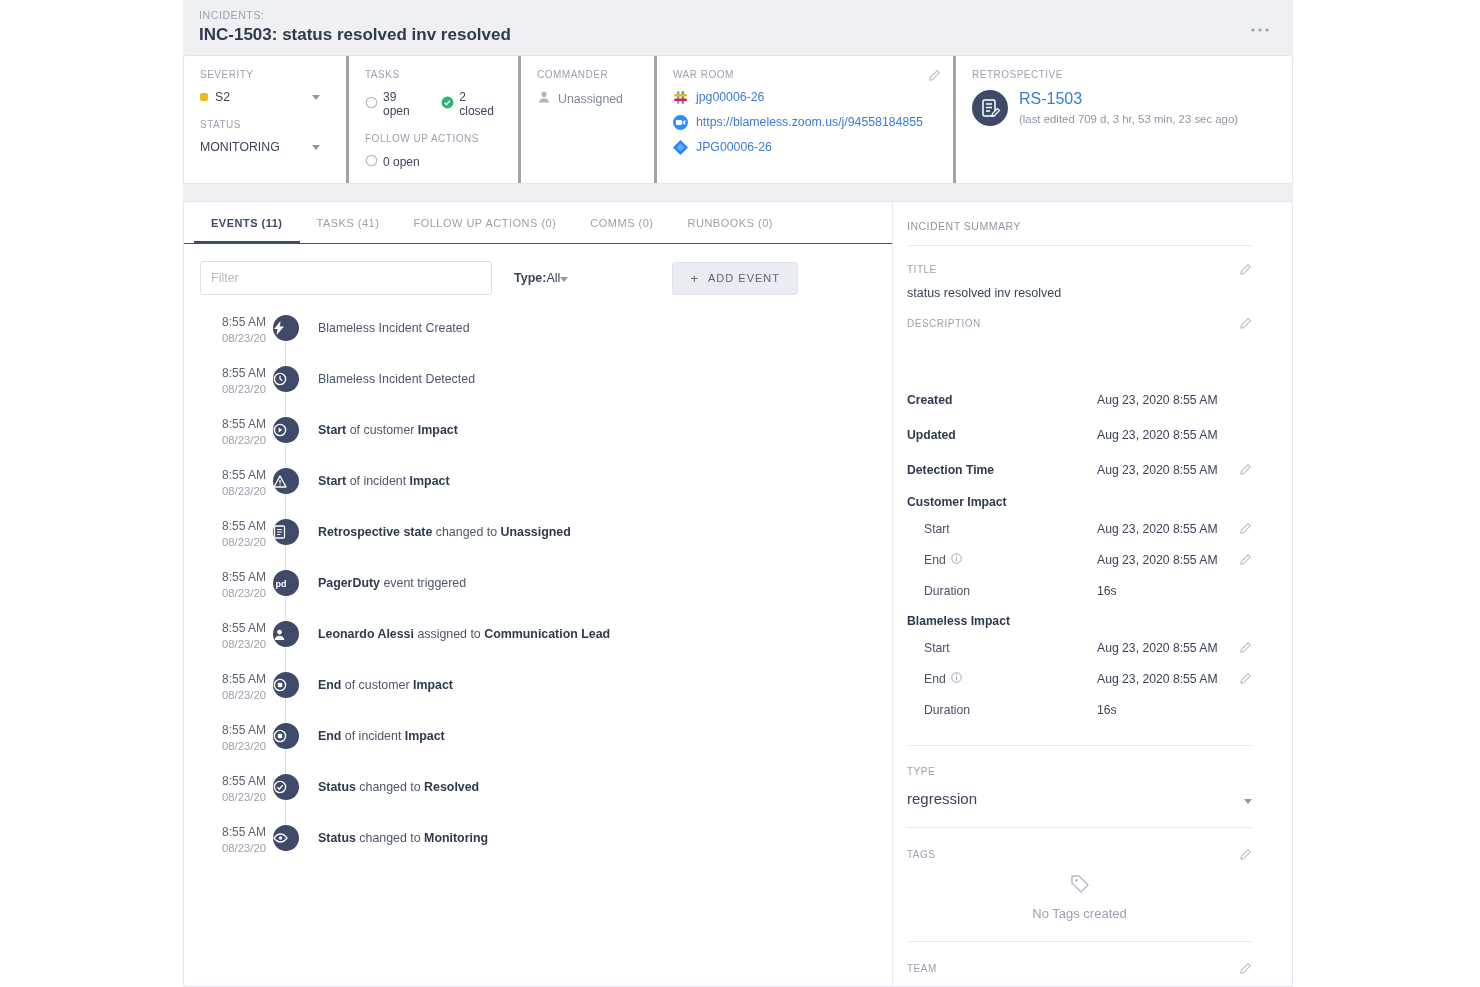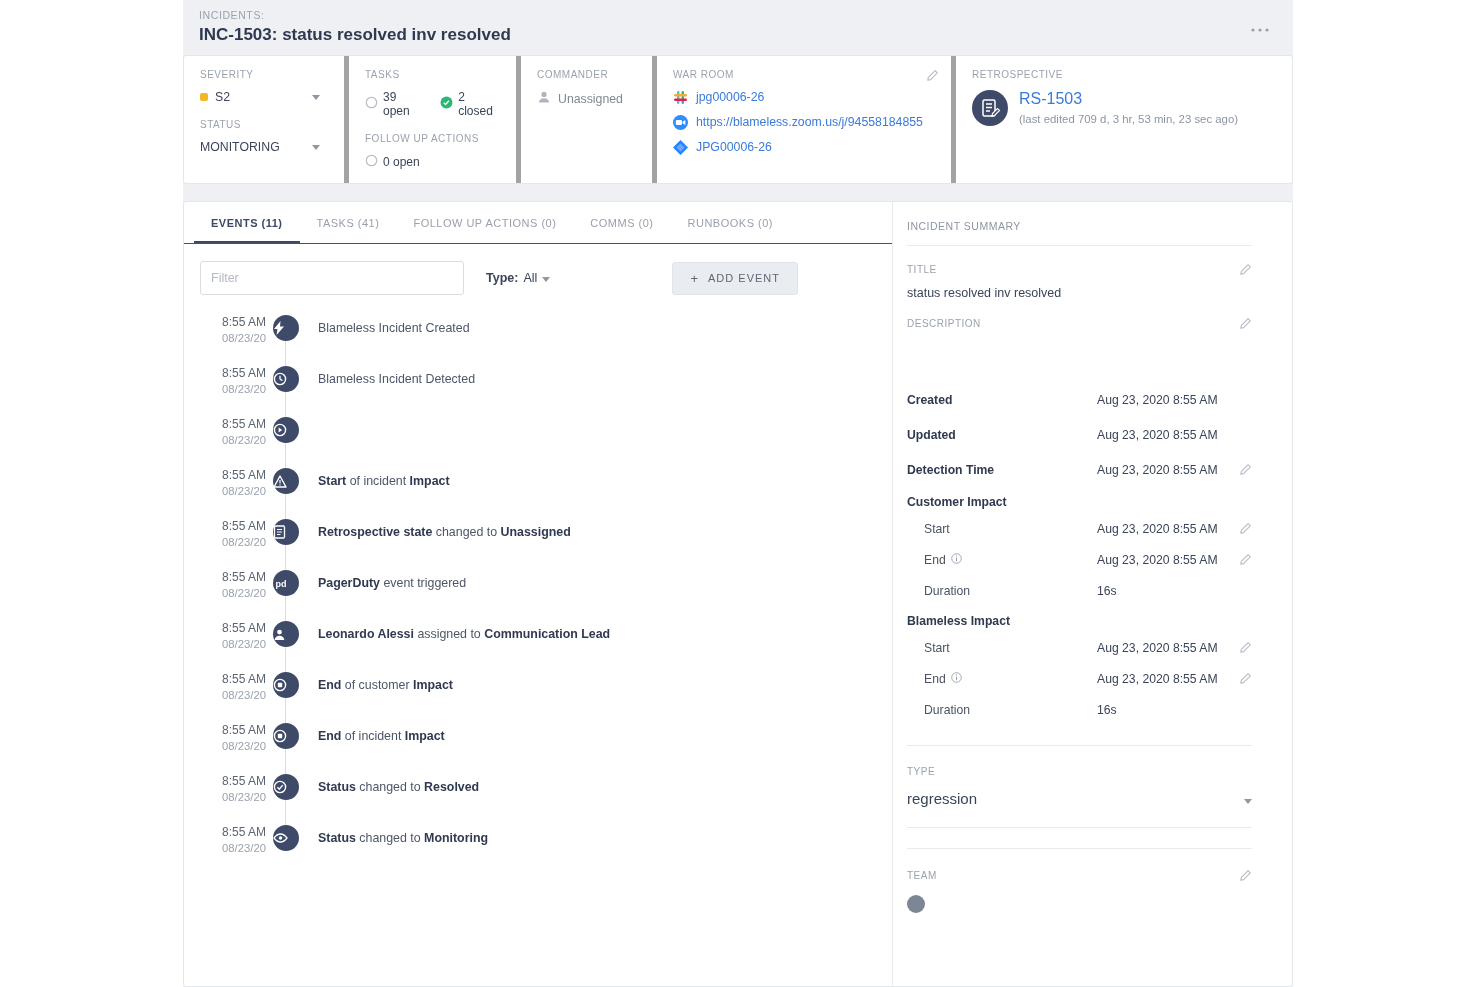--- a/index.html
+++ b/index.html
@@ -11,21 +11,21 @@
   
   .page-header{padding:9px 16px 10px;position:relative;flex:0 0 auto}
   .crumb{font-size:10.5px;letter-spacing:.6px;color:#9aa2ae;margin-bottom:4px}
   .page-title{font-size:17px;font-weight:700;color:#2f3950}
   .more{position:absolute;right:20px;top:14px;cursor:pointer;padding:4px}
 
   .card{background:#fff;border:1px solid #e3e6eb;border-radius:3px}
 
   
   .summary-card{display:flex;flex:0 0 auto}
-  .sum-col{padding:13px 16px;border-right:5px solid #a3a3a3}
+  .sum-col{padding:13px 16px;border-right:3px solid #a3a3a3}
   .sum-col:last-child{border-right:none}
   .sum-label{font-size:10px;color:#9aa2ae;letter-spacing:.5px;margin-bottom:10px;white-space:nowrap}
   .mt{margin-top:15px}
   .sum-control{display:flex;align-items:center;gap:7px;font-size:12.3px;color:#3a4458;width:120px;cursor:pointer}
   .sum-control .caret{margin-left:auto;display:flex}
   .sev-dot{width:8px;height:8px;border-radius:2px;background:#f2b824;display:inline-block}
   .col-sev{width:165px}
   .col-tasks{width:172px}
   .col-cmdr{width:136px}
   .col-war{flex:1;position:relative}
@@ -40,23 +40,23 @@
   .retro-link{font-size:16px;margin-bottom:4px;display:inline-block}
   .retro-edited{font-size:11.4px;color:#8d95a3;line-height:1.35}
 
   
   .main-card{flex:1;display:flex;margin-top:17px;overflow:hidden;min-height:0}
   .main-left{flex:1;min-width:0;display:flex;flex-direction:column}
   .tabs{display:flex;border-bottom:1px solid #6d28d9;padding-left:10px;flex:0 0 auto}
   .tab{padding:15px 17px 12px;font-size:11px;letter-spacing:.5px;color:#99a1ad;cursor:pointer;border-bottom:2px solid transparent;white-space:nowrap}
   .tab.active{color:#3d4a66;border-bottom-color:#3d4a66;font-weight:700}
   .toolbar{display:flex;align-items:center;padding:17px 16px 14px;flex:0 0 auto}
-  .filter-input{width:264px;height:34px;border:1px solid #d9dee5;border-radius:3px;padding:0 10px;font-size:12.5px;color:#3a4458;outline:none;font-family:inherit}
+  .filter-input{width:292px;height:34px;border:1px solid #d9dee5;border-radius:3px;padding:0 10px;font-size:12.5px;color:#3a4458;outline:none;font-family:inherit}
   .filter-input::placeholder{color:#b3bac4}
-  .type-filter{margin-left:22px;font-size:12.5px;color:#3a4458;display:flex;align-items:center;gap:5px;cursor:pointer}
+  .type-filter{margin-left:22px;font-size:12.5px;color:#3a4458;display:flex;align-items:center;cursor:pointer}
   .type-filter b{font-weight:700}
   .add-event{margin-left:auto;margin-right:78px;display:flex;align-items:center;gap:9px;background:#e9ecf1;border:1px solid #e0e4ea;border-radius:3px;padding:9px 17px;font-size:11px;letter-spacing:1px;color:#5f6775;cursor:pointer;font-family:inherit}
   .add-event .plus{font-size:13px;line-height:1}
 
   
   .timeline{position:relative;padding:6px 0 0 16px;flex:1;overflow:hidden}
   .timeline::before{content:"";position:absolute;left:101px;top:32px;height:510px;width:1px;background:#d9dde3}
   .tl-row{display:grid;grid-template-columns:66px 40px 1fr;height:51px;align-items:start}
   .tl-time{text-align:right}
   .tl-time .t{font-size:12px;color:#5b6472}
@@ -279,20 +279,21 @@
        <div class="d">08/23/20</div>
      </div>
      <div class="tl-node">
        <span class="tl-icon">
                   <svg width="14" height="14" viewBox="0 0 14 14">
                     <circle cx="7" cy="7" r="5.6" fill="none" stroke="#fff" stroke-width="1.4"></circle>
                     <path d="M5.6 4.6l3.6 2.4-3.6 2.4z" fill="#fff"></path>
                   </svg>
                 </span>
      </div>
+     <div class="tl-text"><b>Start</b> of customer <b>Impact</b></div>
    </div>
             <div class="tl-row">
      <div class="tl-time">
        <div class="t">8:55 AM</div>
        <div class="d">08/23/20</div>
      </div>
      <div class="tl-node">
        <span class="tl-icon">
                   <svg width="14" height="13" viewBox="0 0 14 13">
                     <path d="M7 1l6 11H1z" fill="none" stroke="#fff" stroke-width="1.4" stroke-linejoin="round"></path>
@@ -538,20 +539,37 @@
           <div class="type-select">
             <span>regression</span>
             <span><svg width="8" height="5" viewBox="0 0 8 5">
                   <path d="M0 0l4 5 4-5z" fill="#8f97a3"></path>
                 </svg></span>
           </div>
         </div>
 
         <div class="sb-div"></div>
 
+        <div>
+          <div class="sb-row">
+            <span class="sb-label">TAGS</span>
+            <span class="edit">
+                <svg width="13" height="13" viewBox="0 0 16 16">
+                  <path d="M11.2 2.1l2.7 2.7L5.6 13.1l-3.4.7.7-3.4z" fill="none" stroke="#b7bdc7" stroke-width="1.4" stroke-linejoin="round"></path>
+                </svg>
+              </span>
+          </div>
+          <div class="tags-empty">
+            <div><svg width="22" height="22" viewBox="0 0 22 22">
+                  <path d="M3 3h7l9 9-7 7-9-9z" fill="none" stroke="#b7bdc7" stroke-width="1.5" stroke-linejoin="round"></path>
+                  <circle cx="7.5" cy="7.5" r="1.4" fill="#b7bdc7"></circle>
+                </svg></div>
+            <div class="txt">No Tags created</div>
+          </div>
+        </div>
 
         <div class="sb-div"></div>
 
         <div>
           <div class="sb-row">
             <span class="sb-label">TEAM</span>
             <span class="edit">
                 <svg width="13" height="13" viewBox="0 0 16 16">
                   <path d="M11.2 2.1l2.7 2.7L5.6 13.1l-3.4.7.7-3.4z" fill="none" stroke="#b7bdc7" stroke-width="1.4" stroke-linejoin="round"></path>
                 </svg>

